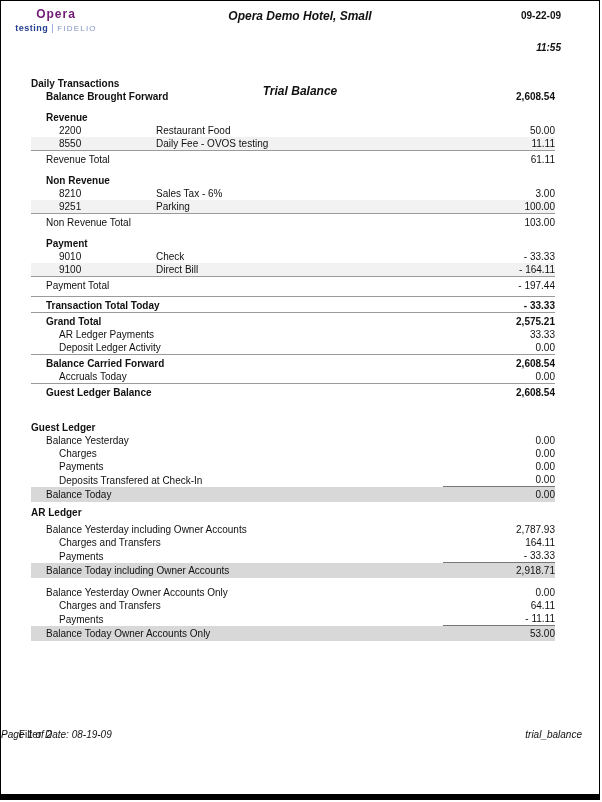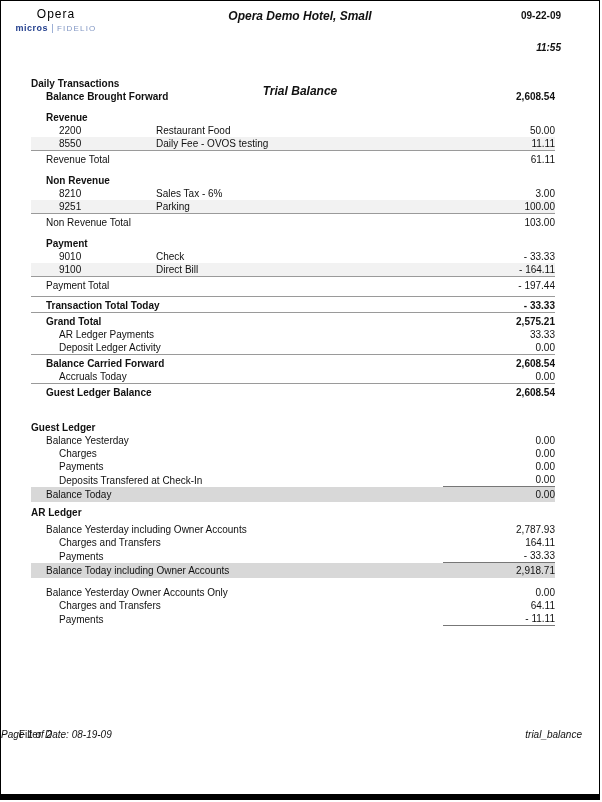--- a/index.html
+++ b/index.html
@@ -9,21 +9,21 @@
     border:1px solid #000;
     background:#fff;
     font-family:"Liberation Sans", sans-serif;
     color:#111;
     overflow:hidden;
     box-sizing:border-box;
   }
   
   .hdr{position:relative;height:70px;}
   .logo{position:absolute;left:10px;top:6px;width:90px;text-align:center;}
-  .logo .opera{display:block;font-size:12px;color:#000000;letter-spacing:1px;}
+  .logo .opera{display:block;font-size:12px;color:#701a75;letter-spacing:1px;font-weight:bold;}
   .logo .row2{display:flex;justify-content:center;align-items:center;gap:4px;margin-top:2px;}
   .logo .micros{font-size:9px;font-weight:bold;color:#24408e;letter-spacing:.5px;}
   .logo .div{width:1px;height:9px;background:#9db0d6;}
   .logo .fidelio{font-size:8px;color:#8297c4;letter-spacing:1.2px;}
   .hotel{position:absolute;left:0;right:0;top:8px;text-align:center;font-size:12px;font-weight:bold;font-style:italic;}
   .hdate{position:absolute;right:38px;top:9px;font-size:10px;font-weight:bold;}
   .rtitle{position:absolute;left:0;right:0;top:40px;text-align:center;font-size:12px;font-weight:bold;font-style:italic;margin-top:43px;}
   .rtime{position:absolute;right:38px;top:41px;font-size:10px;font-style:italic;font-weight:bold;}
   
   .body{padding:6px 44px 0 30px;font-size:10px;line-height:13px;}
@@ -54,21 +54,21 @@
 </style>
 </head>
 <body>
 
 <div class="page">
 
   <div class="hdr">
     <div class="logo">
       <span class="opera">Opera</span>
       <span class="row2">
-        <span class="micros">micros</span>
+        <span class="micros">testing</span>
         <span class="div"></span>
         <span class="fidelio">FIDELIO</span>
       </span>
     </div>
     <div class="hotel">Opera Demo Hotel, Small</div>
     <div class="hdate">09-22-09</div>
     <div class="rtitle">Trial Balance</div>
     <div class="rtime">11:55</div>
   </div>
 
@@ -214,20 +214,24 @@
         <span class="amt">0.00</span>
       </div>
       <div class="r i2">
         <span class="lbl">Charges and Transfers</span>
         <span class="amt">64.11</span>
       </div>
       <div class="r i2">
         <span class="lbl">Payments</span>
         <span class="amt u">- 11.11</span>
       </div>
+      <div class="r i1 sh-dark">
+        <span class="lbl">Balance Today Owner Accounts Only</span>
+        <span class="amt">53.00</span>
+      </div>
     </div>
 
   <div class="ftr">
     <span class="f-filter">Filter</span>
     <span class="f-date">Date: 08-19-09</span>
     <span class="f-page">Page 1 of 2</span>
     <span class="f-name">trial_balance</span>
   </div>
 
   <div class="bottom-bar"></div>

